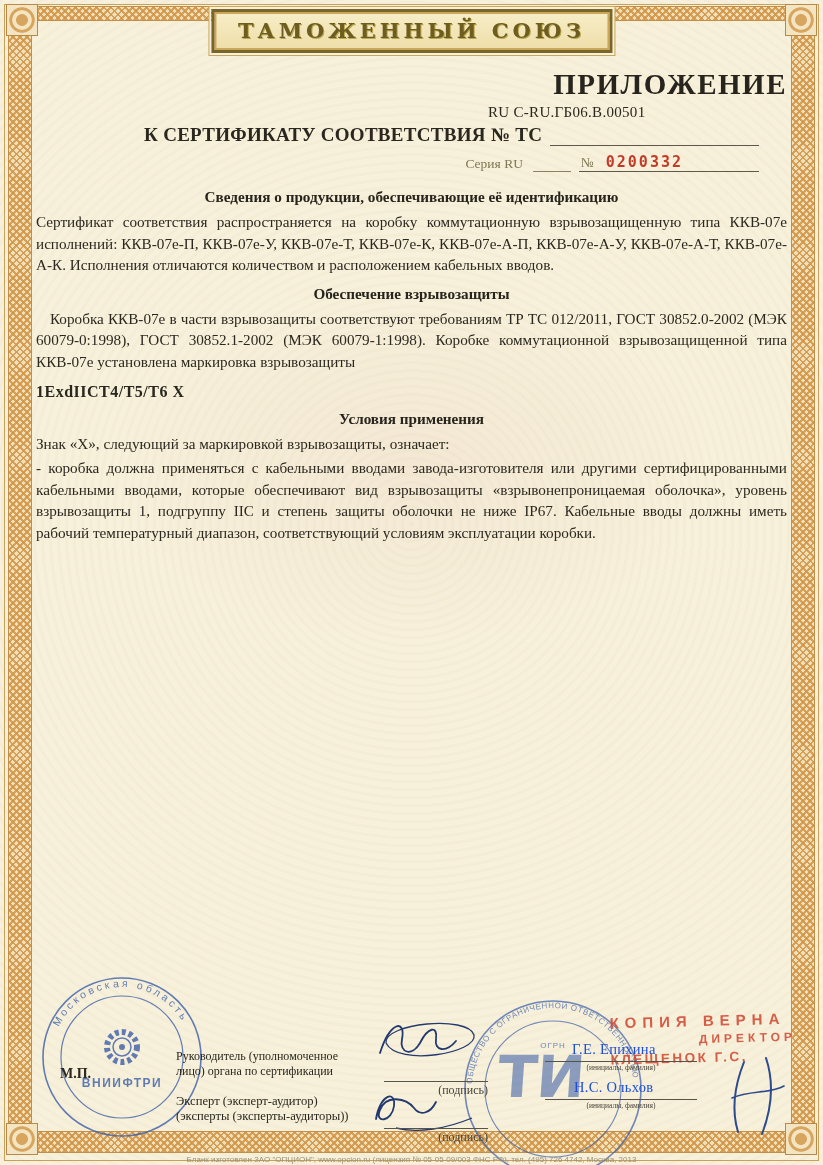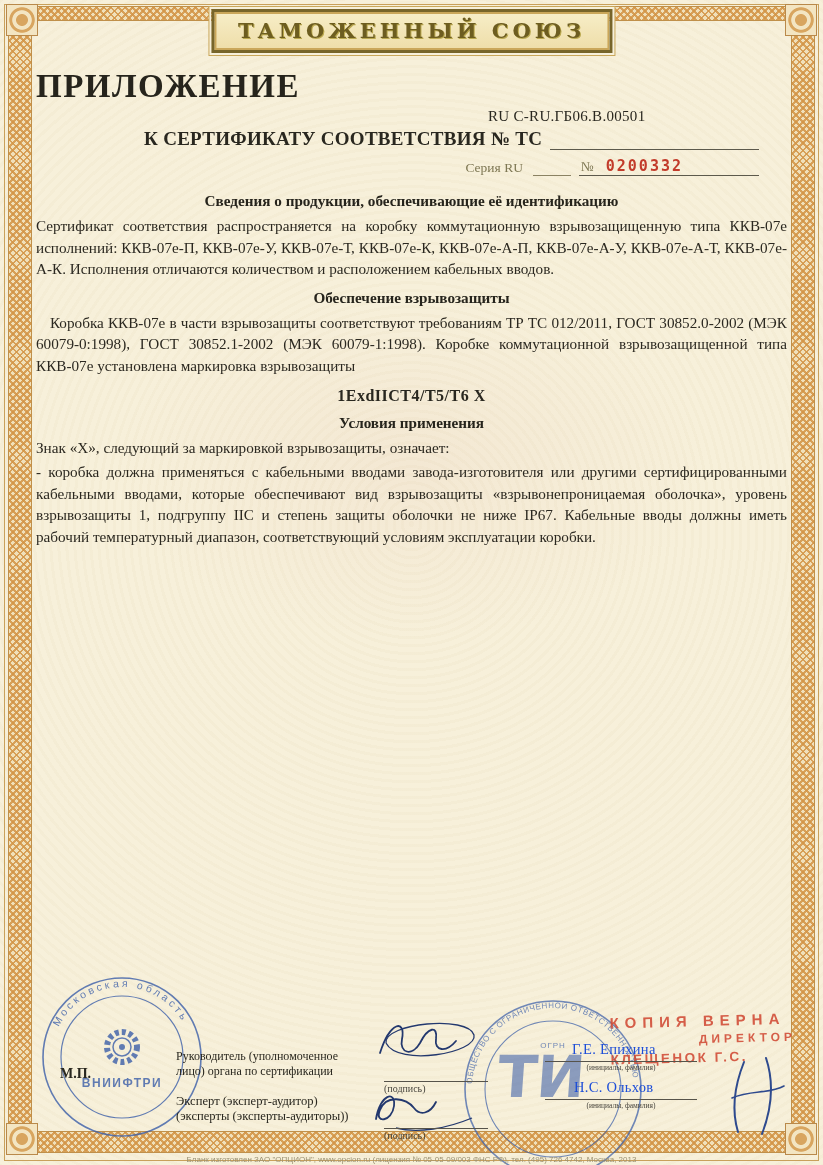--- a/index.html
+++ b/index.html
@@ -35,44 +35,44 @@
     position:absolute;left:50%;top:9px;transform:translateX(-50%);z-index:4;
     background:linear-gradient(#f7eec8,#eedda8);
     border:3px solid #77652a;box-shadow:0 0 0 2px #f7f0da, 0 0 0 3px #c9a75a, inset 0 0 0 2px #caa75a;
     padding:6px 24px 7px;
     font-family:"DejaVu Serif", serif;font-weight:bold;font-size:21px;letter-spacing:4px;
     color:#6d5d20;text-shadow:1px 1px 0 #bba94f;white-space:nowrap;
   }
 
   .content{position:absolute;left:36px;right:36px;top:52px;bottom:36px;z-index:3;}
 
-  h1.title{margin:16px 0 0;text-align:left;font-size:33px;font-weight:bold;letter-spacing:1.5px;color:#26241c;}
+  h1.title{margin:16px 0 0;text-align:right;font-size:29px;font-weight:bold;letter-spacing:1.5px;color:#26241c;}
   .cert-number-row{margin-top:3px;padding-left:452px;font-size:15px;letter-spacing:.3px;}
   .subtitle-row{display:flex;align-items:flex-end;margin:3px 28px 0 108px;gap:8px;}
   .subtitle{font-weight:bold;font-size:19px;white-space:nowrap;letter-spacing:.3px;}
   .fill-line{flex:1;border-bottom:1px solid #5c594c;height:15px;}
   .series-row{display:flex;justify-content:flex-end;align-items:flex-end;margin:7px 28px 16px 0;font-size:13.5px;color:#7e7753;}
   .series-label{margin-right:10px;}
   .series-gap{width:38px;border-bottom:1px solid #8a8263;height:14px;margin-right:8px;}
   .series-underlined{display:flex;align-items:flex-end;border-bottom:1px solid #5c594c;padding:0 2px;}
   .no-sign{margin-right:12px;}
   .series-number{font-family:"DejaVu Sans Mono", monospace;font-weight:bold;font-size:15px;letter-spacing:2px;color:#c23b2a;}
   .series-tail{width:74px;height:14px;}
 
   h2.sec{margin:9px 0 5px;text-align:center;font-size:15.2px;font-weight:bold;color:#26241c;}
   p.body{margin:2px 0;font-size:15.2px;line-height:1.42;text-align:justify;color:#2b2820;}
   p.indent{text-indent:14px;}
-  .marking{margin:11px 0 3px;text-align:center;font-size:16px;font-weight:bold;letter-spacing:.5px;}
+  .marking{margin:11px 0 3px;font-size:16px;font-weight:bold;letter-spacing:.5px;}
 
   
   .abs{position:absolute;z-index:5;}
   .mp{left:60px;top:1066px;font-size:14px;font-weight:bold;}
   .roleblock{left:176px;top:1049px;width:205px;font-size:12px;line-height:1.22;}
   .expertblock{left:176px;top:1094px;width:215px;font-size:12.6px;line-height:1.22;}
-  .sigcap{width:104px;border-top:1px solid #56534a;text-align:left;font-size:10px;color:#47443c;padding-top:1px;font-family:"Liberation Serif",serif;}
+  .sigcap{width:104px;border-top:1px solid #56534a;text-align:right;font-size:12px;color:#47443c;padding-top:1px;font-family:"Liberation Serif",serif;}
   .cap1{left:384px;top:1081px;}
   .cap2{left:384px;top:1128px;}
   .namecol-name{font-size:14.5px;color:#1d4ed8;letter-spacing:.3px;}
   .name1{left:572px;top:1041px;}
   .name2{left:574px;top:1079px;}
   .namecap{width:152px;border-top:1px solid #56534a;text-align:center;font-size:7.5px;color:#47443c;padding-top:1px;}
   .ncap1{left:545px;top:1061px;}
   .ncap2{left:545px;top:1099px;}
 
   .sigsvg{pointer-events:none;}

